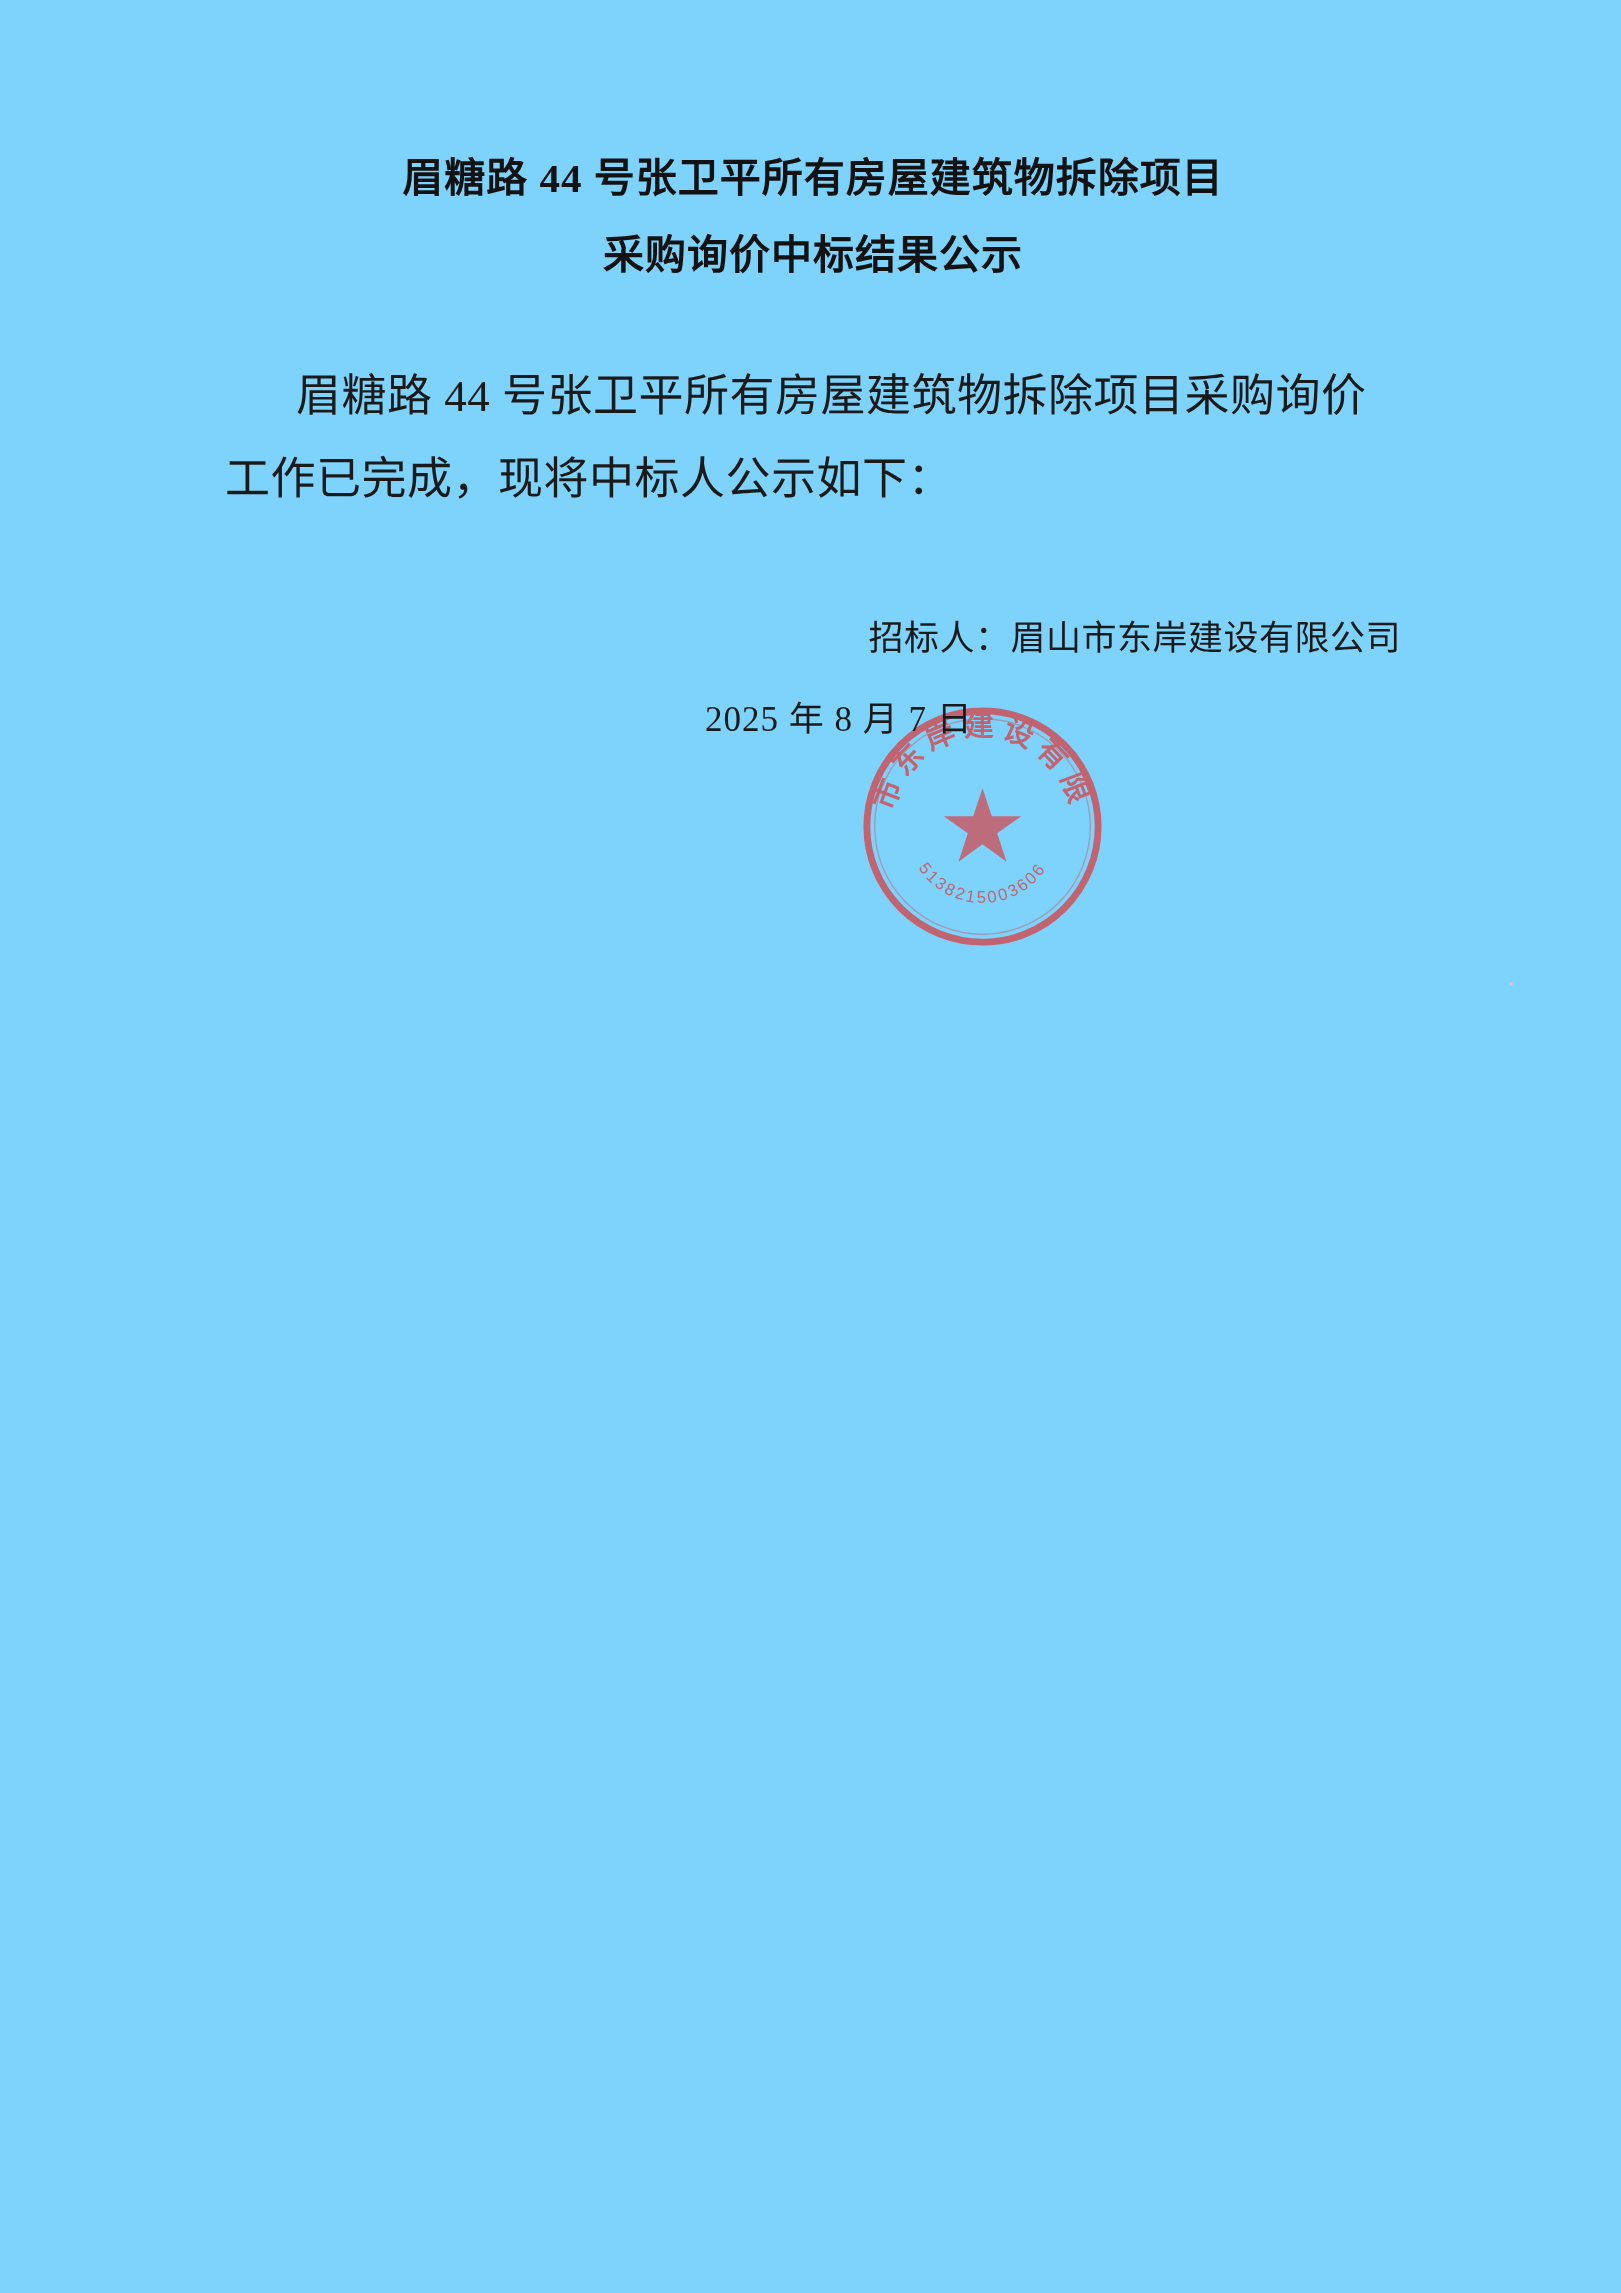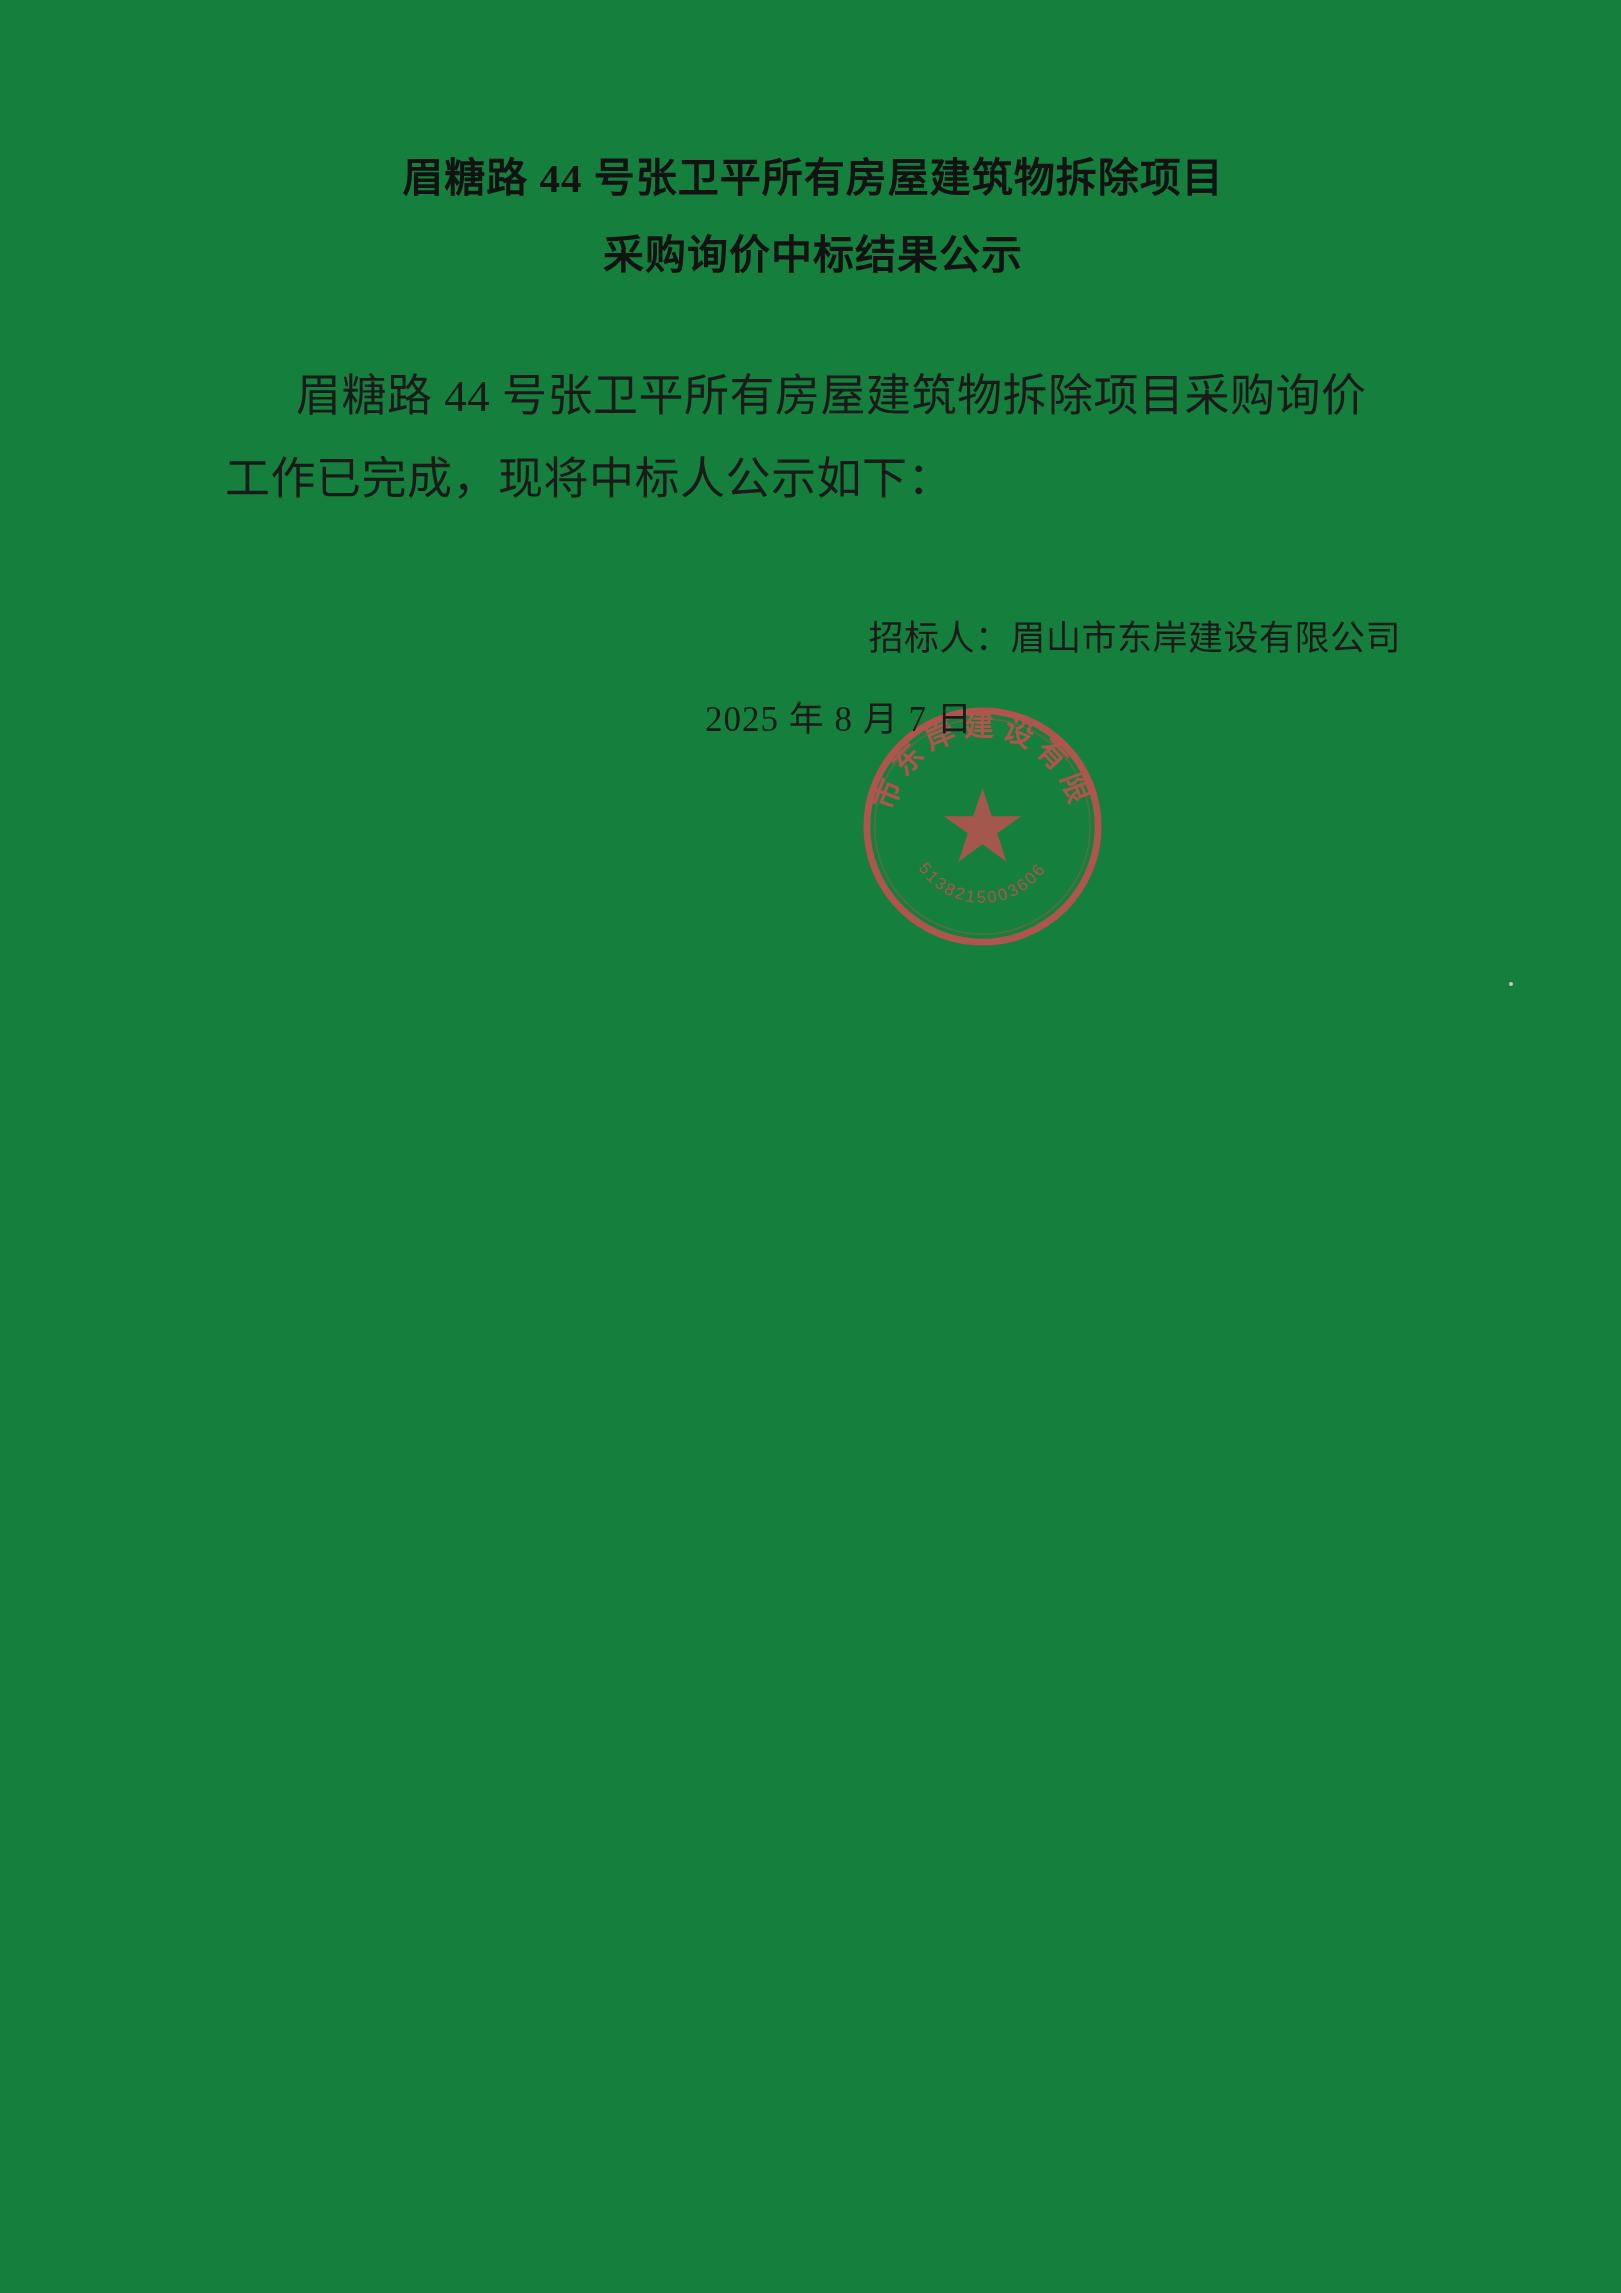--- a/index.html
+++ b/index.html
@@ -13,21 +13,21 @@
     height: 2294px;
     position: relative;
     font-family: "Liberation Serif", "DejaVu Serif", serif;
     color: #1a1a1a;
     overflow: hidden;
   }
 
   .page {
     position: absolute;
     inset: 0;
-    background: #15803d;
+    background: #7dd3fc;
   }
 
   .doc {
     position: absolute;
     left: 225px;
     top: 147px;
     width: 1176px;
   }
 
   .title-block {

